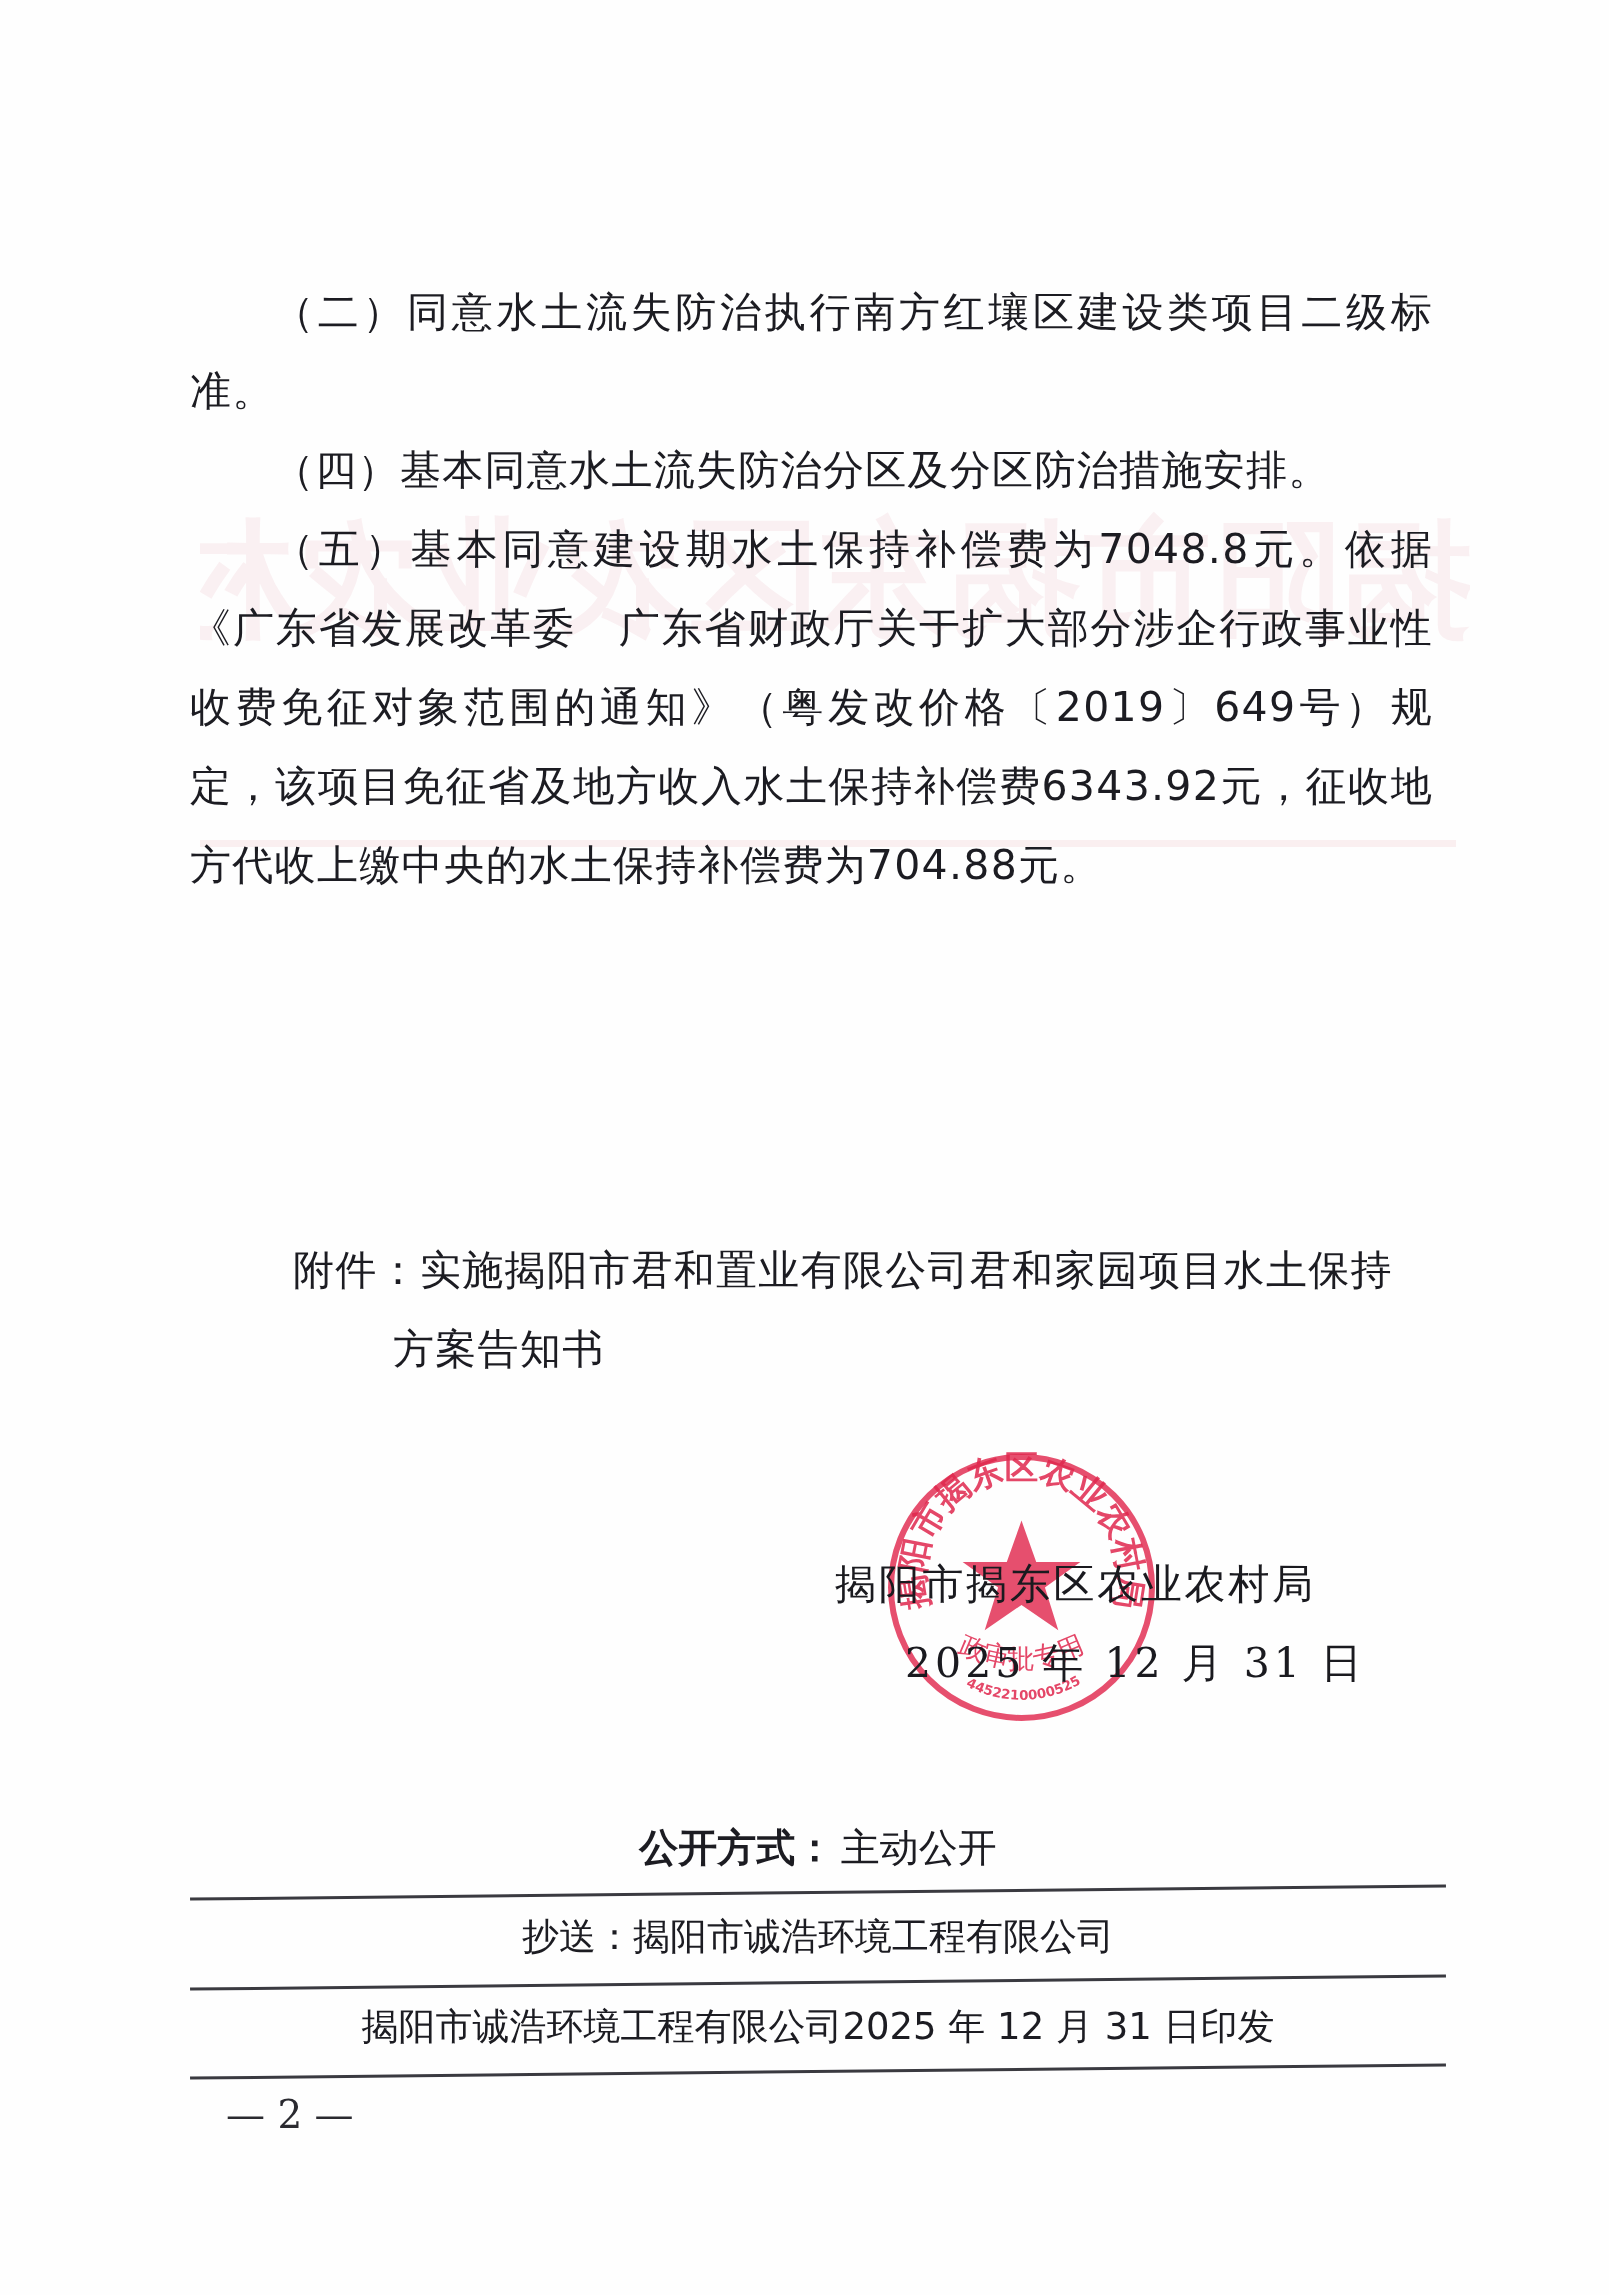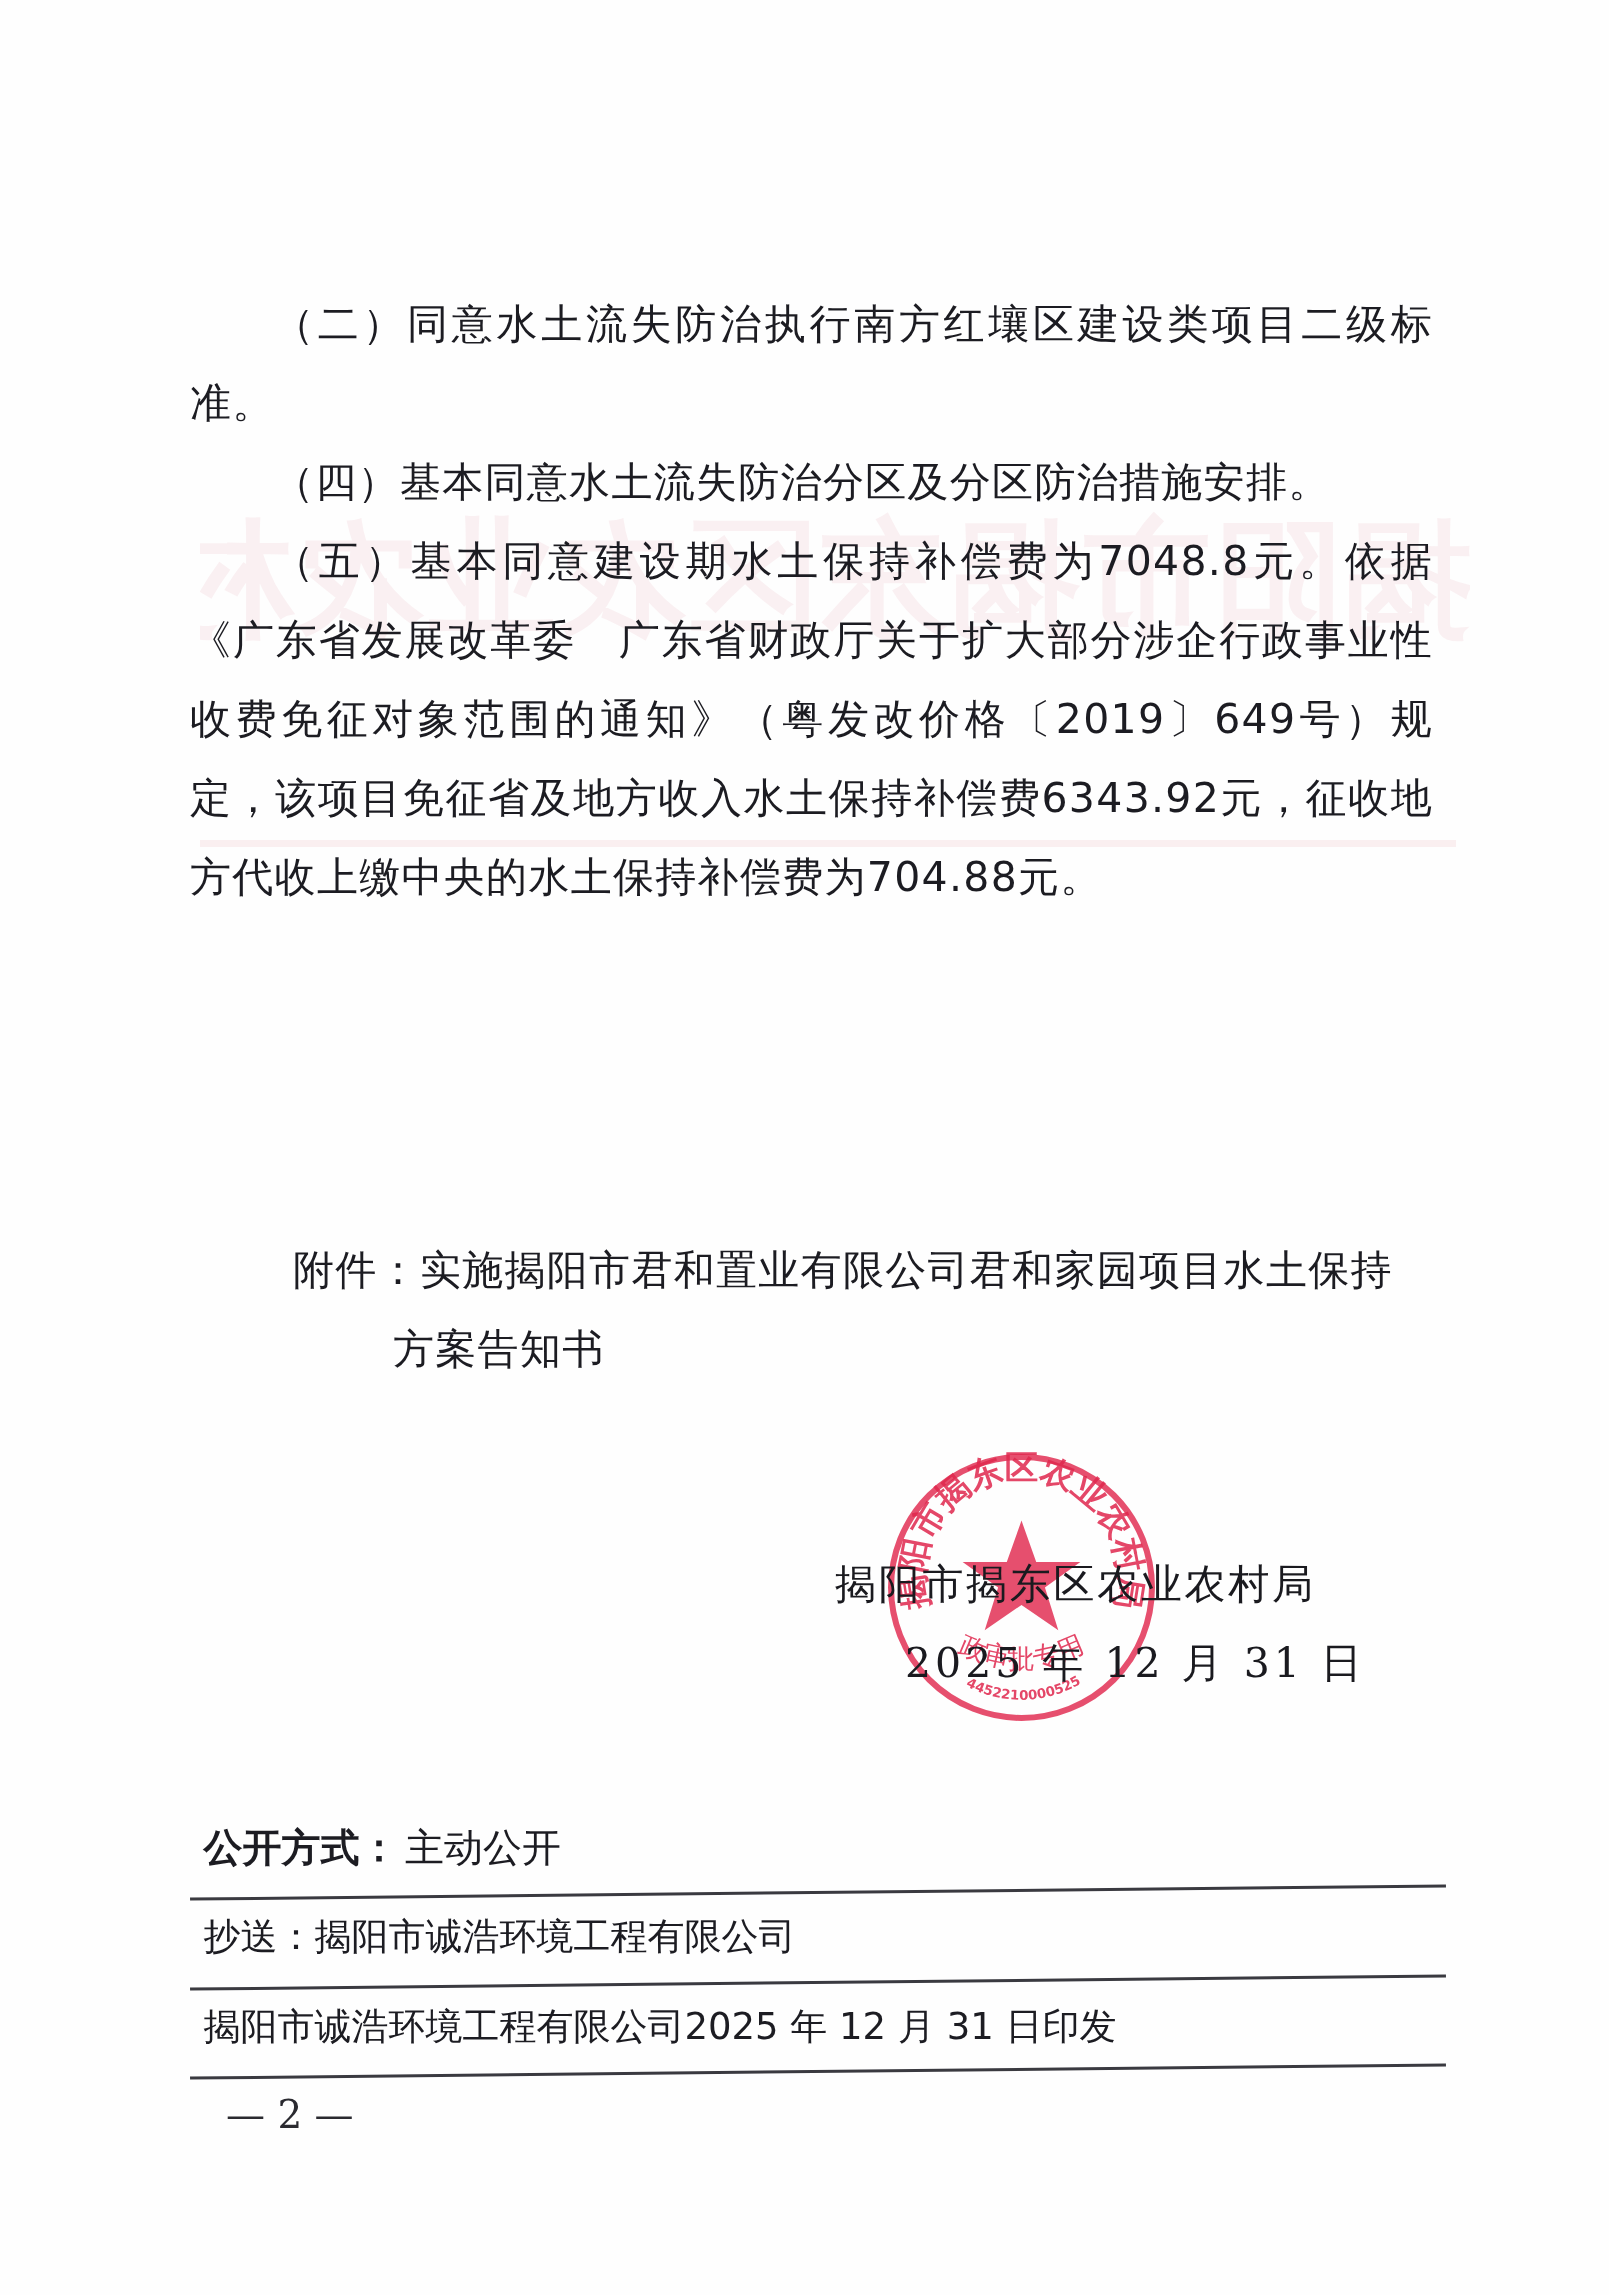--- a/index.html
+++ b/index.html
@@ -43,21 +43,21 @@
       position: absolute;
       left: 200px;
       top: 840px;
       width: 1256px;
       height: 6.7px;
       background: rgba(200, 60, 80, 0.08);
     }
     .body-text {
       position: absolute;
       left: 190px;
-      top: 285px;
+      top: 273px;
       width: 1243px;
       font-size: 41px;
       line-height: 79px;
       letter-spacing: 1.3px;
     }
     .para {
       margin: 0;
       text-indent: 83px;
       text-align: justify;
     }
@@ -100,21 +100,21 @@
       left: 190px;
       top: 1804px;
       width: 1256px;
       font-size: 37px;
     }
     .footer-row {
       position: relative;
       height: 87px;
       display: flex;
       align-items: center;
-      justify-content: flex-start;
+      justify-content: center;
       padding: 0 13.4px;
     }
     .footer-rule {
       height: 2.7px;
       background: #3a3a40;
       transform: rotate(-0.6deg);
     }
     .pub-label { font-weight: bold; font-size: 39px; }
     .pub-value { font-size: 39px; margin-left: 6.7px; }
     .page-number {

